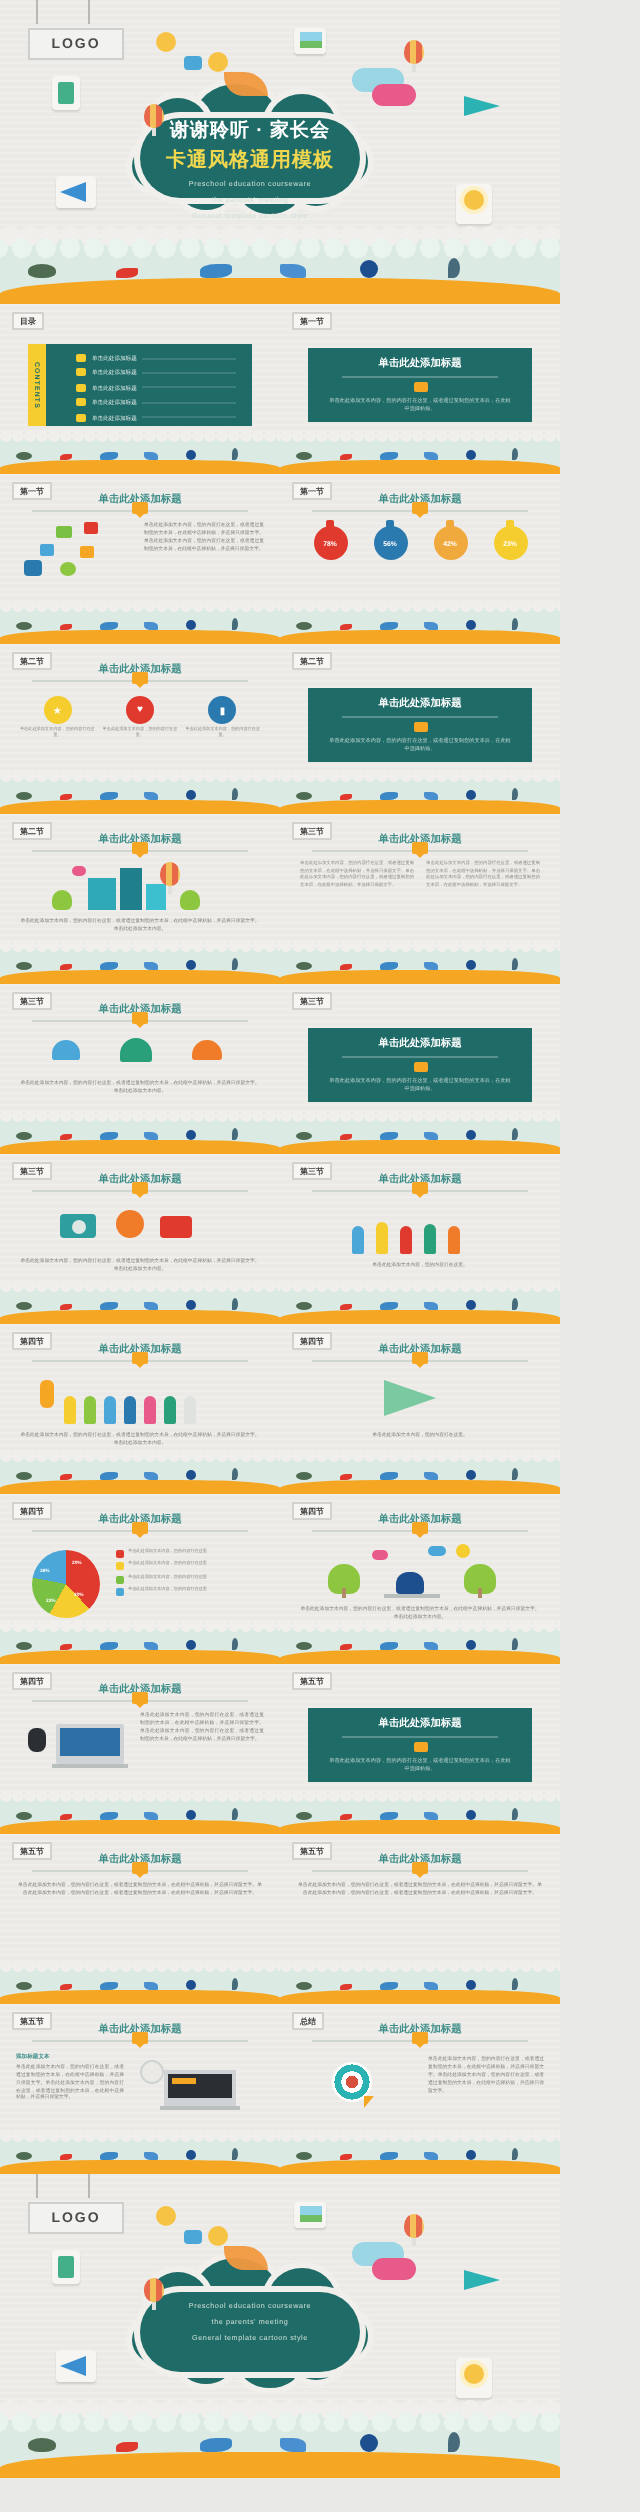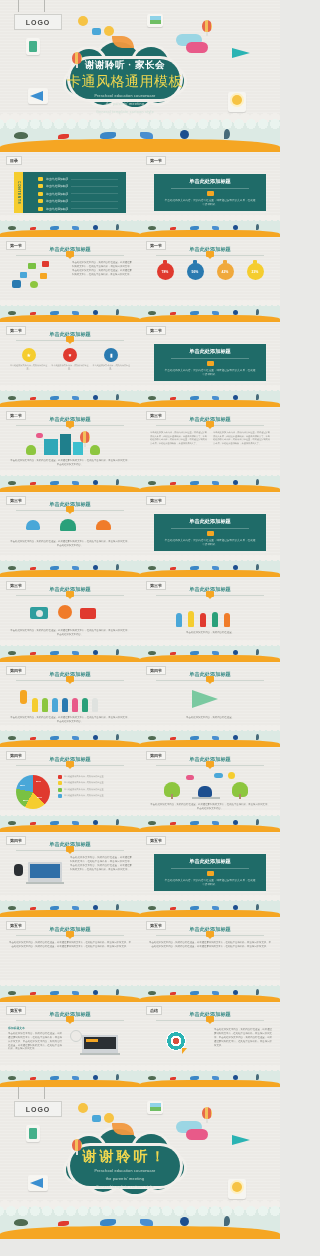--- a/index.html
+++ b/index.html
@@ -52,21 +52,21 @@
   .cloud .l1{ left:10px; top:8px; width:30px; height:28px; }
   .cloud .l2{ left:33px; top:1px; width:42px; height:36px; }
   .cloud .l3{ left:70px; top:6px; width:34px; height:31px; }
   .cloud .l4{ left:2px; top:30px; width:26px; height:24px; }
   .cloud .l5{ left:96px; top:28px; width:24px; height:24px; }
   .cloud .l6{ left:26px; top:44px; width:26px; height:20px; }
   .cloud .l7{ left:56px; top:45px; width:30px; height:21px; }
   .cloud .l8{ left:82px; top:43px; width:24px; height:19px; }
   .cloud-txt{ position:absolute; inset:0; z-index:3; text-align:center; padding-top:18px; }
   .ttl1{ font-size:9.5px; font-weight:bold; color:#ffffff; letter-spacing:.5px; }
-  .ttl2{ font-size:14px; font-weight:normal; color:#f0d74e; letter-spacing:.5px; margin-top:1px; }
+  .ttl2{ font-size:10px; font-weight:bold; color:#f0d74e; letter-spacing:.5px; margin-top:1px; }
   .sub{ font-size:3.6px; color:#cfe0d6; line-height:1.7; margin-top:2px; letter-spacing:.3px;}
   .thanks{ font-size:14px; font-weight:bold; color:#f0d74e; letter-spacing:3px; }
 
   
   .obj{ position:absolute; z-index:7; }
   .sticker{ background:#f6f5f1; border-radius:2px; box-shadow:0 1px 1px rgba(0,0,0,.12); }
   .doc{ left:26px; top:38px; width:14px; height:17px; }
   .doc i{ display:block; margin:3px auto 0; width:8px; height:11px; background:#44b08a; border-radius:1px;}
   .img-st{ left:147px; top:14px; width:16px; height:13px; }
   .img-st i{ display:block; margin:2px auto 0; width:11px; height:8px;
@@ -947,21 +947,20 @@
       <span class="lobe l2"></span>
         <span class="lobe l1"></span>
         <span class="lobe l3"></span>
       <span class="lobe l4"></span>
         <span class="lobe l5"></span>
       <span class="lobe l6"></span>
         <span class="lobe l7"></span>
         <span class="lobe l8"></span>
       <span class="lobe body"></span>
       <div class="cloud-txt" style="padding-top:20px;">
-        <div class="thanks">谢谢聆听！</div>
         <div class="sub">Preschool education courseware</div>
         <div class="sub">the parents' meeting</div>
         <div class="sub">General template cartoon style</div>
       </div>
     </div>
 
     <div class="sea">
       <span class="waves"></span>
         <span class="waves2"></span>
       <span class="fish f1"></span>

